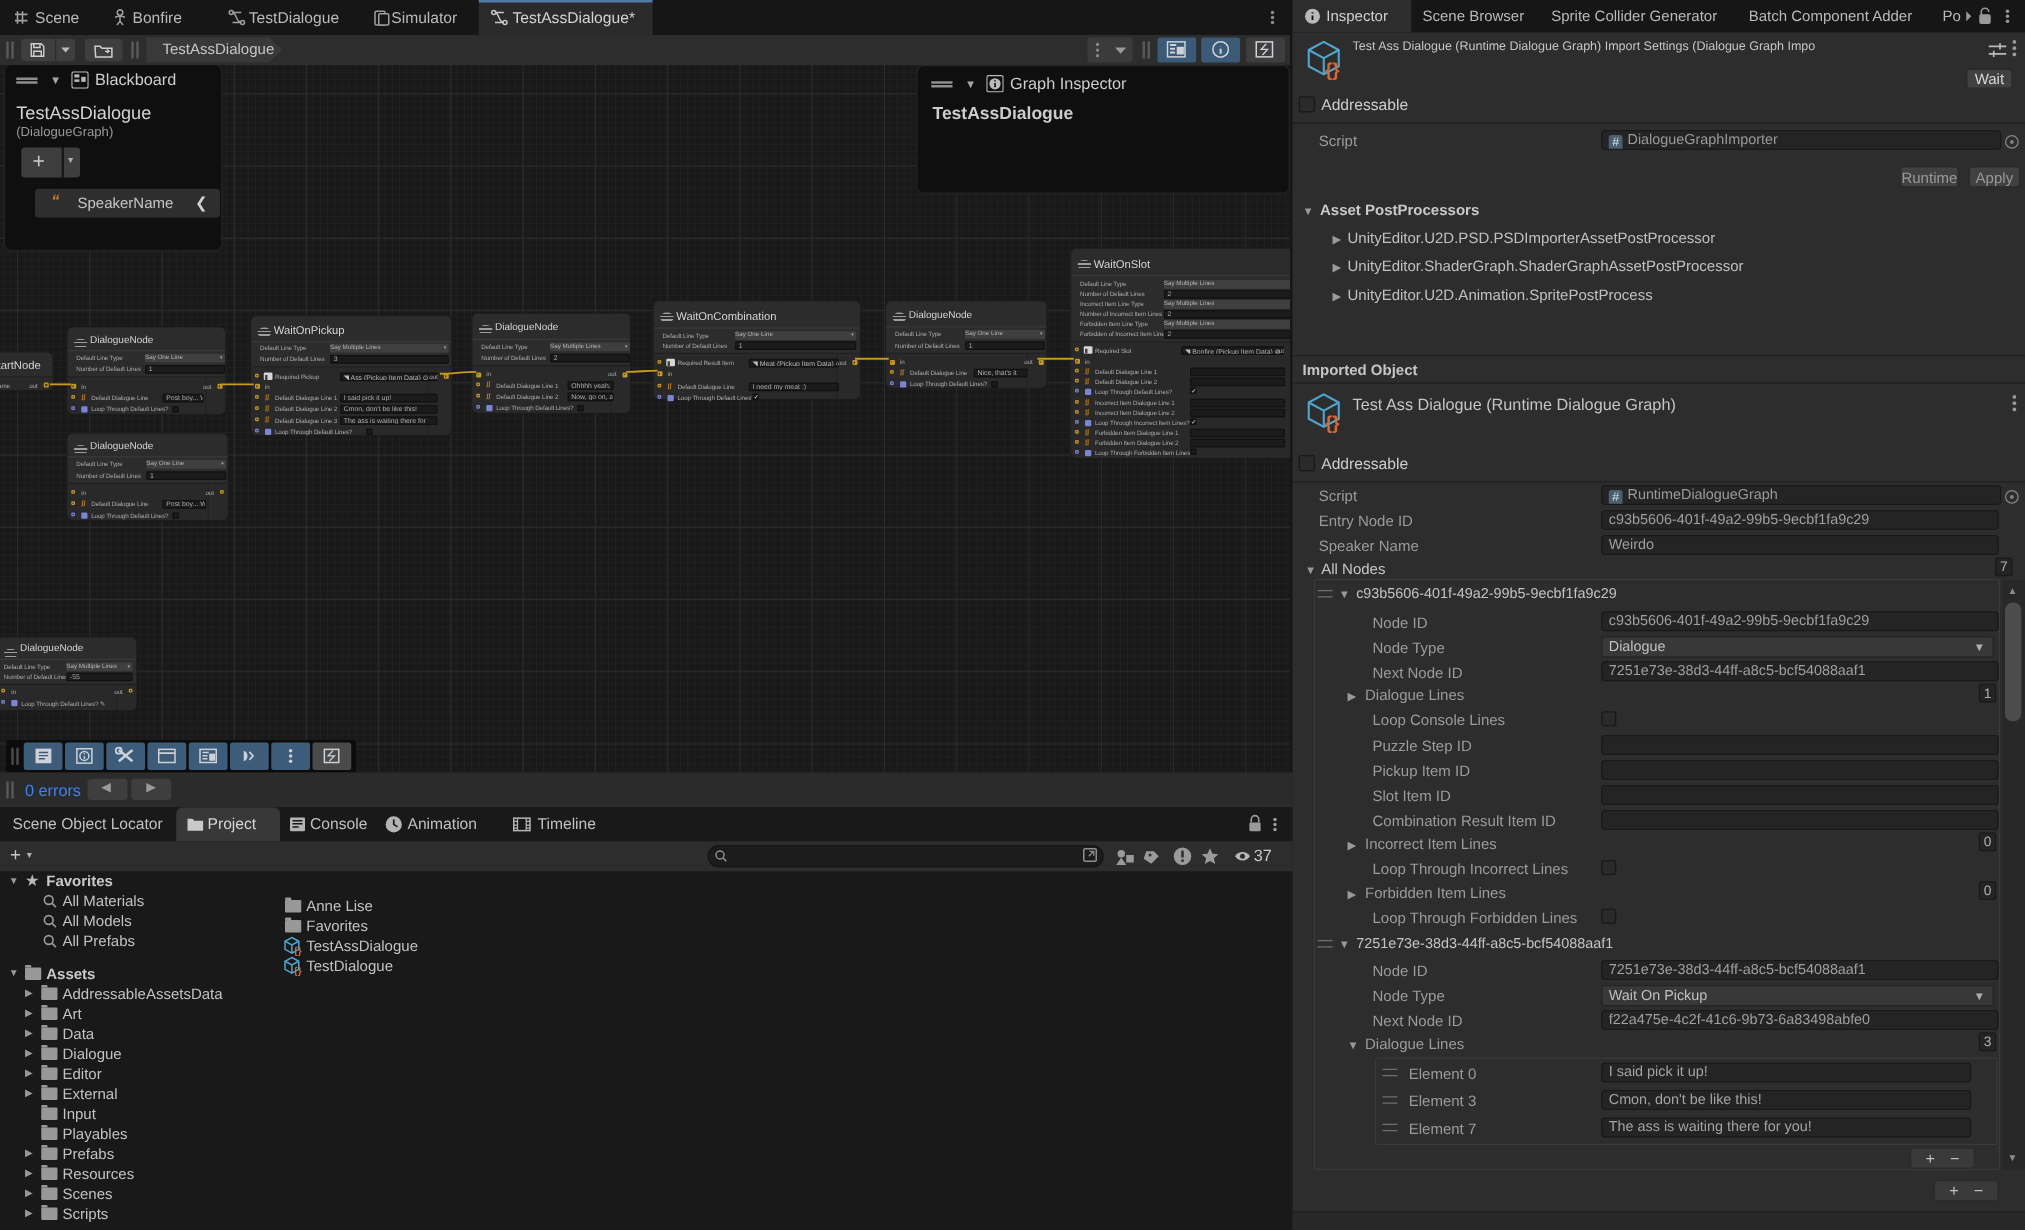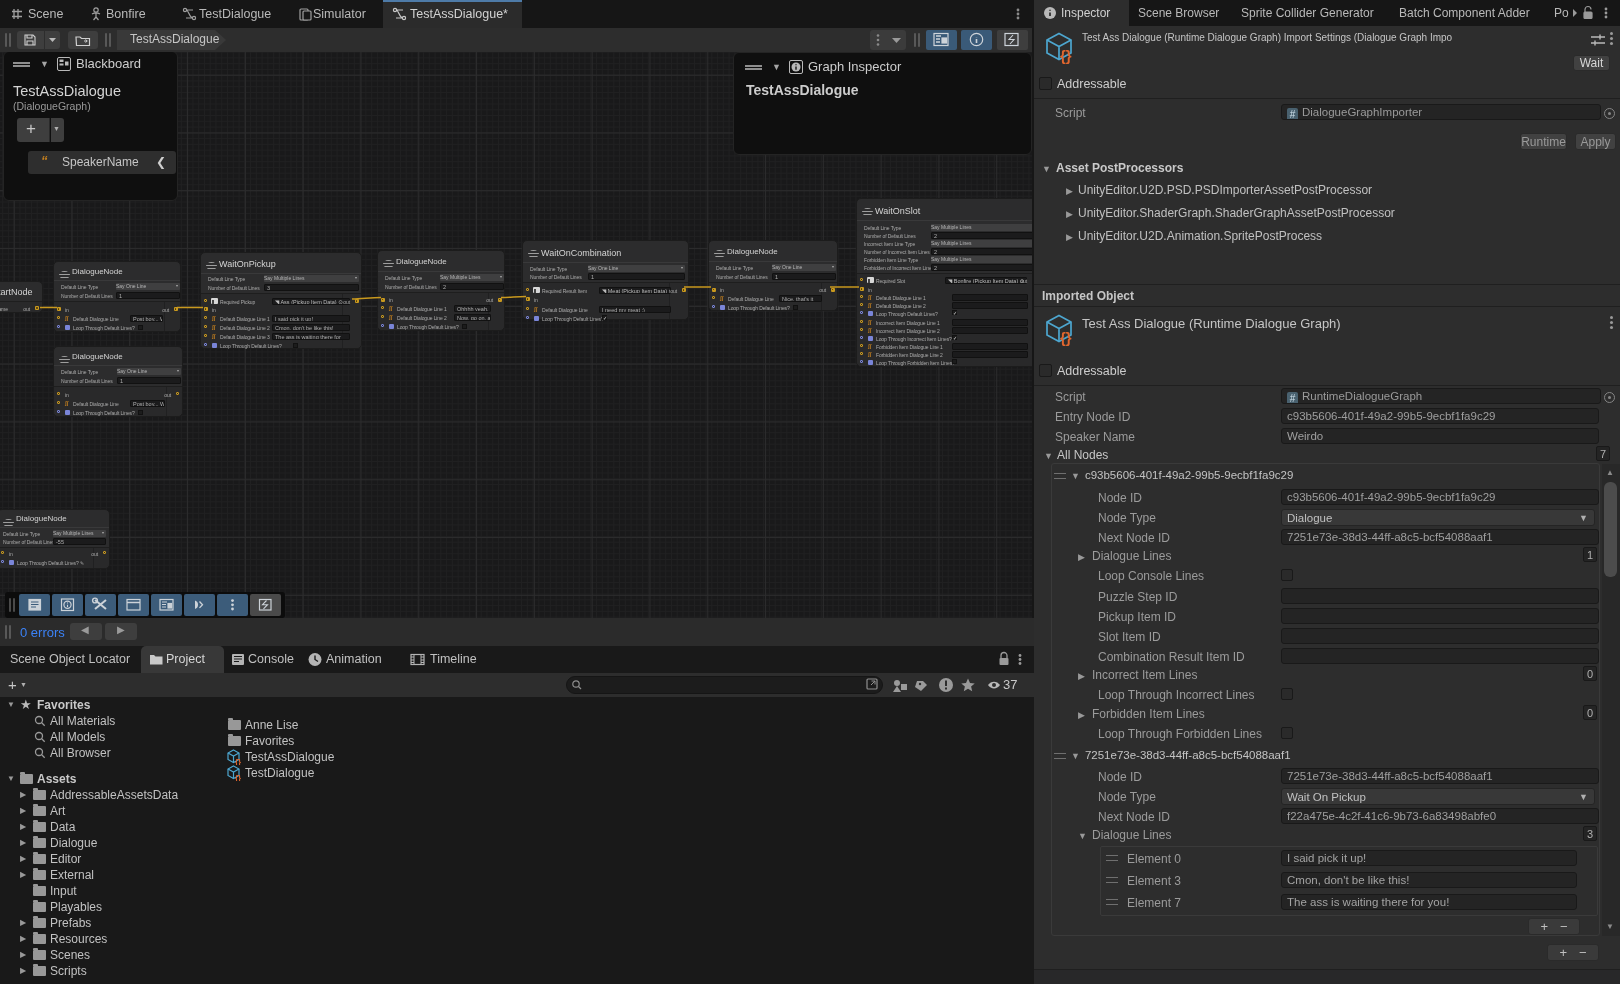--- a/index.html
+++ b/index.html
@@ -588,21 +588,21 @@
 <div class="trow" style="left:50px;top:16px">All Materials</div>
 <svg width="14" height="14" style="left:33px;top:33px">
         <circle cx="6" cy="6" r="3.5" stroke="#9a9a9a" fill="none" stroke-width="1.3"></circle>
         <path d="M8.7 8.7l3 3" stroke="#9a9a9a" stroke-width="1.3"></path>
       </svg>
 <div class="trow" style="left:50px;top:32px">All Models</div>
 <svg width="14" height="14" style="left:33px;top:49px">
         <circle cx="6" cy="6" r="3.5" stroke="#9a9a9a" fill="none" stroke-width="1.3"></circle>
         <path d="M8.7 8.7l3 3" stroke="#9a9a9a" stroke-width="1.3"></path>
       </svg>
-<div class="trow" style="left:50px;top:48px">All Browser</div>
+<div class="trow" style="left:50px;top:48px">All Prefabs</div>
 <div class="arr" style="left:7px;top:77px;font-size:8px">▼</div>
 <div class="fold" style="left:20px;top:77px"></div>
 <div class="trow" style="left:37px;top:74px;font-weight:bold;color:#c9c9c9">Assets</div>
 <div class="arr" style="left:20px;top:93px;font-size:8px">▶</div>
       <div class="fold" style="left:33px;top:93px"></div>
       <div class="trow" style="left:50px;top:90px">AddressableAssetsData</div>
 <div class="arr" style="left:20px;top:109px;font-size:8px">▶</div>
       <div class="fold" style="left:33px;top:109px"></div>
       <div class="trow" style="left:50px;top:106px">Art</div>
 <div class="arr" style="left:20px;top:125px;font-size:8px">▶</div>

